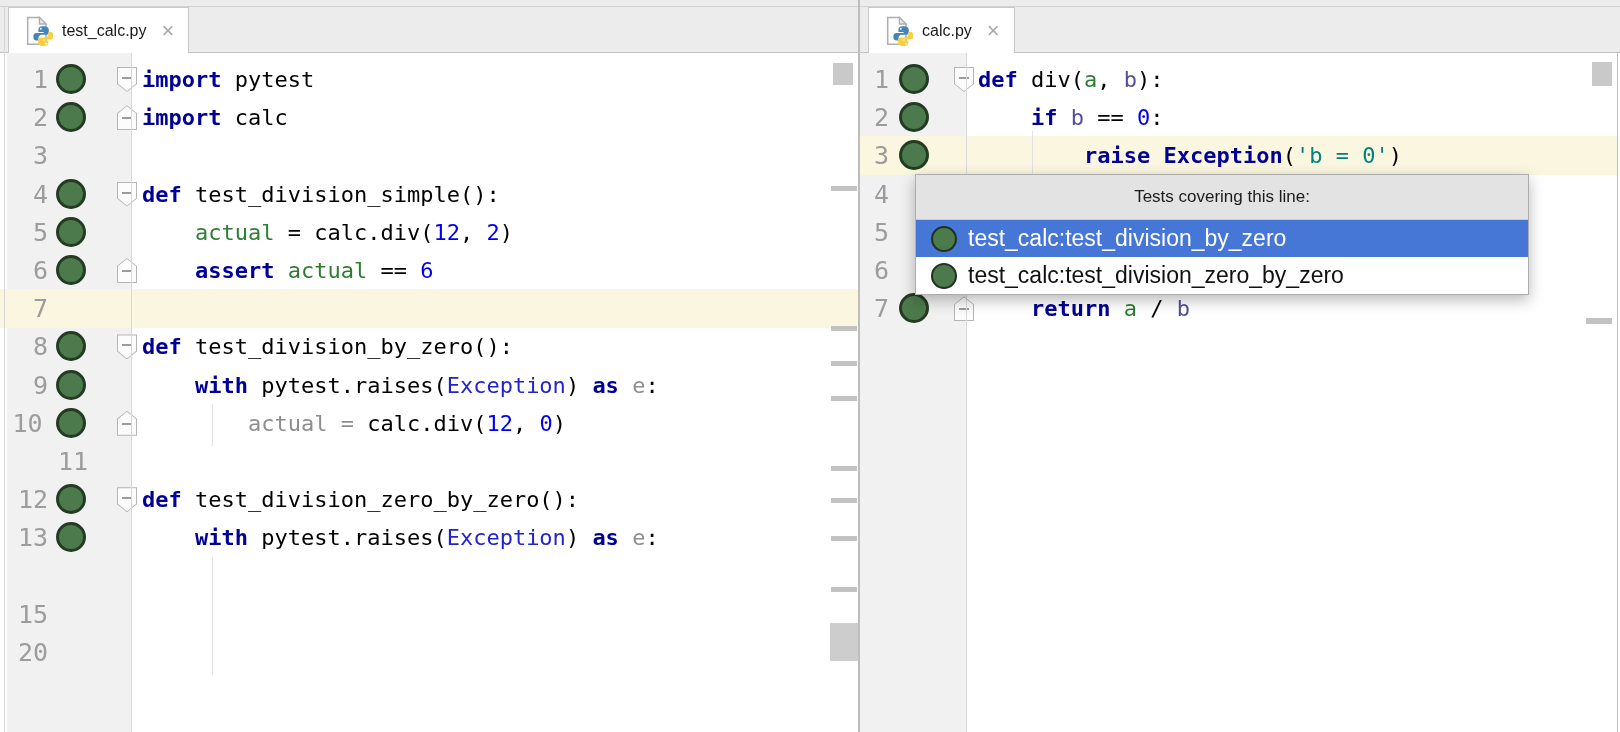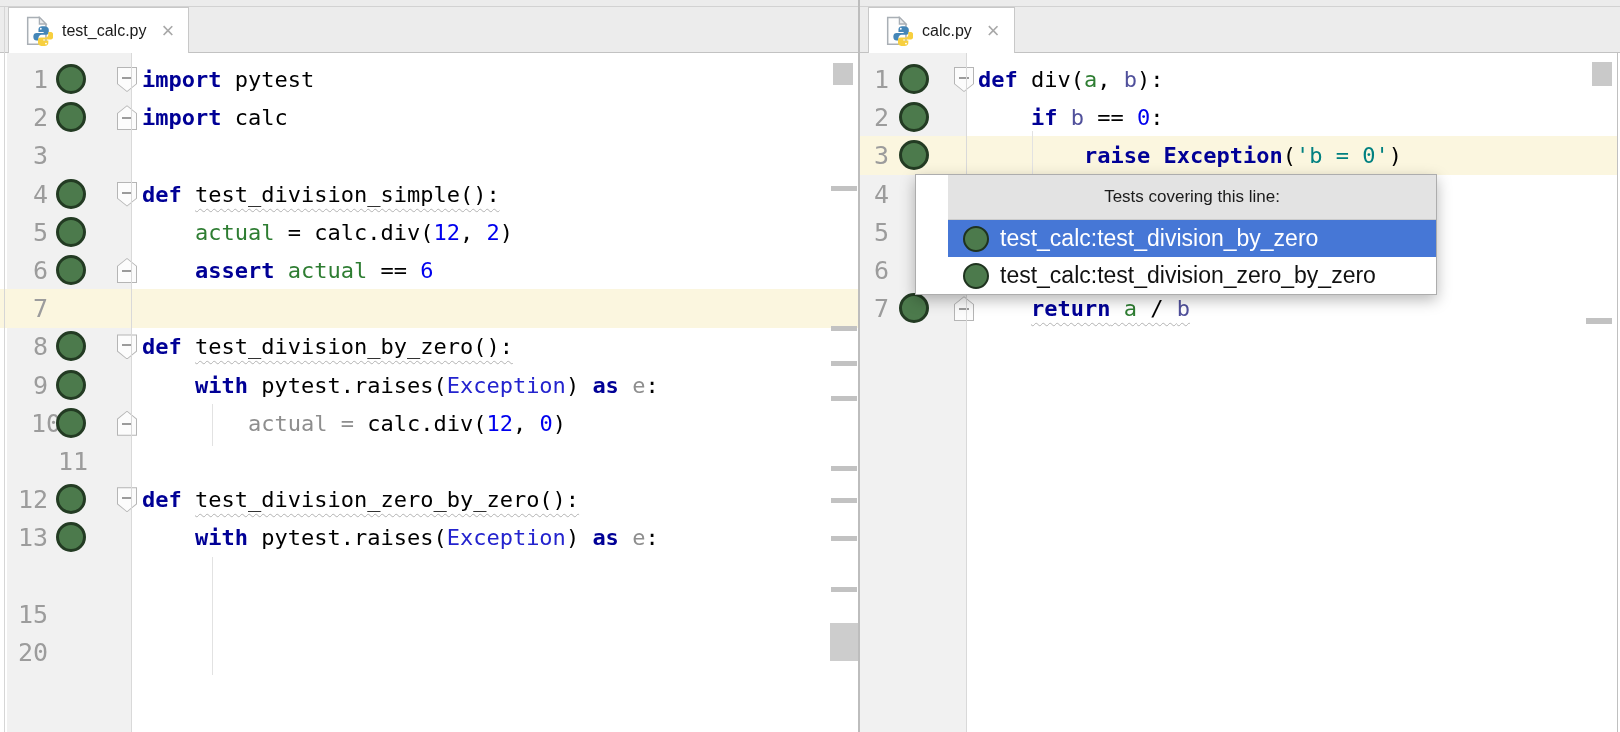--- a/index.html
+++ b/index.html
@@ -34,43 +34,42 @@
   .code{position:absolute;top:0;height:39px;line-height:39px;white-space:pre;
         font-family:"DejaVu Sans Mono",monospace;font-size:22px;color:#000;}
   .tk-kw{color:#000096;font-weight:bold;}
   .tk-pl{color:#000000;}
   .tk-num{color:#0000ee;}
   .tk-str{color:#008080;}
   .tk-g{color:#2e7d32;}
   .tk-vp{color:#50509b;}
   .tk-gray{color:#8e8e8e;}
   .tk-exc{color:#2323ce;}
-  .wavy{text-decoration:underline;text-decoration-style:wavy;text-decoration-color:#b2b2b2;
+  .wavy{text-decoration-style:wavy;text-decoration-color:#b2b2b2;
         text-decoration-thickness:1px;text-underline-offset:6px;}
   .guide{position:absolute;width:1px;background:#e2e2e2;z-index:4;}
   
   .fold{position:absolute;width:20px;height:25px;top:7px;z-index:6;}
   .fold .o{position:absolute;inset:0;background:#b5b5b5;}
   .fold .i{position:absolute;inset:1px;background:#fcfcfc;}
   .fold.start .o,.fold.start .i{clip-path:polygon(0 0,100% 0,100% 68%,50% 100%,0 68%);}
   .fold.end .o,.fold.end .i{clip-path:polygon(50% 0,100% 32%,100% 100%,0 100%,0 32%);}
   .fold .m{position:absolute;left:5px;right:5px;height:2px;background:#9b9b9b;}
   .fold.start .m{top:10px;} .fold.end .m{top:12px;}
   
   .stripe-el{position:absolute;z-index:4;}
   
   .divider{position:absolute;top:0;left:858px;width:2px;height:732px;background:#bdbdbd;z-index:7;}
   .left-edge{position:absolute;top:7px;left:4px;width:1px;height:725px;background:#d6d6d6;z-index:7;}
   .right-edge{position:absolute;top:53px;left:1617px;width:1px;height:679px;background:#c0c0c0;z-index:7;}
   
   .popup{
-    position:absolute;left:915px;top:174px;width:522px;z-index:20;
+    position:absolute;left:915px;top:174px;width:614px;z-index:20;
     background:#ffffff;border:1px solid #adadad;box-sizing:border-box;
     box-shadow:0 5px 14px rgba(0,0,0,0.28);
-    padding-left:32px;
   }
   .popup-title{
     height:44px;line-height:44px;background:#e3e3e3;border-bottom:1px solid #cccccc;
     text-align:center;font-size:17px;color:#1b1b1b;
   }
   .popup-item{height:37px;display:flex;align-items:center;gap:11px;padding-left:15px;
     font-size:23px;color:#111;}
   .popup-item.selected{background:#4677d6;color:#ffffff;}
   .pdot{width:26px;height:26px;border-radius:50%;box-sizing:border-box;flex:0 0 26px;
     background:#4c7a4c;border:2px solid #1f331f;}
@@ -183,21 +182,21 @@
           <div class="m"></div>
         </div>
         <div class="code" style="left: 142px;"><span class="tk-kw">def</span><span class="tk-pl"> </span><span class="tk-pl wavy">test_division_by_zero():</span></div>
       </div>
       <div class="row" style="top: 312.6px; width: 858px;">
         <div class="ln" style="left: 7px; width: 41px;">9</div>
         <div class="dot" style="left: 56px;"></div>
         <div class="code" style="left: 142px;"><span class="tk-pl">    </span><span class="tk-kw">with</span><span class="tk-pl"> pytest.raises(</span><span class="tk-exc">Exception</span><span class="tk-pl">) </span><span class="tk-kw">as</span><span class="tk-pl"> </span><span class="tk-gray">e</span><span class="tk-pl">:</span></div>
       </div>
       <div class="row" style="top: 350.8px; width: 858px;">
-        <div class="ln" style="left: 20px; width: 41px;">10</div>
+        <div class="ln" style="left: 7px; width: 41px; text-align: center;">10</div>
         <div class="dot" style="left: 56px;"></div>
         <div class="fold end" style="left: 117px;">
           <div class="o"></div>
           <div class="i"></div>
           <div class="m"></div>
         </div>
         <div class="code" style="left: 142px;"><span class="tk-pl">        </span><span class="tk-gray">actual = </span><span class="tk-pl">calc.div(</span><span class="tk-num">12</span><span class="tk-pl">, </span><span class="tk-num">0</span><span class="tk-pl">)</span></div>
       </div>
       <div class="row" style="top: 389px; width: 858px;">
         <div class="ln" style="left: 7px; width: 41px; padding-left: 40px;">11</div>

